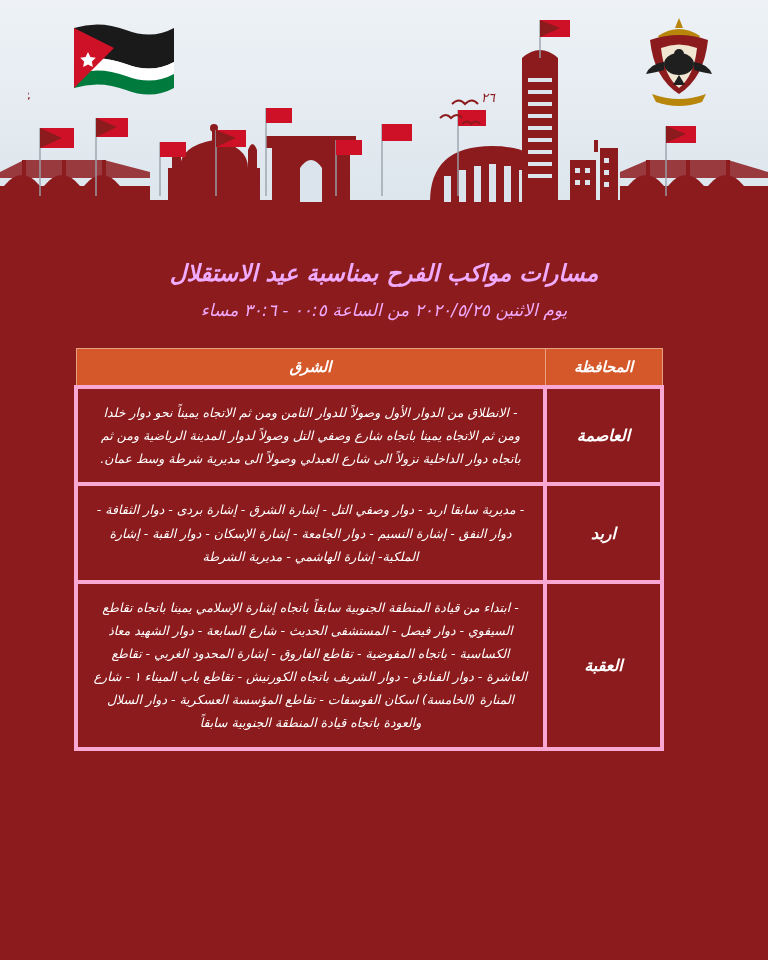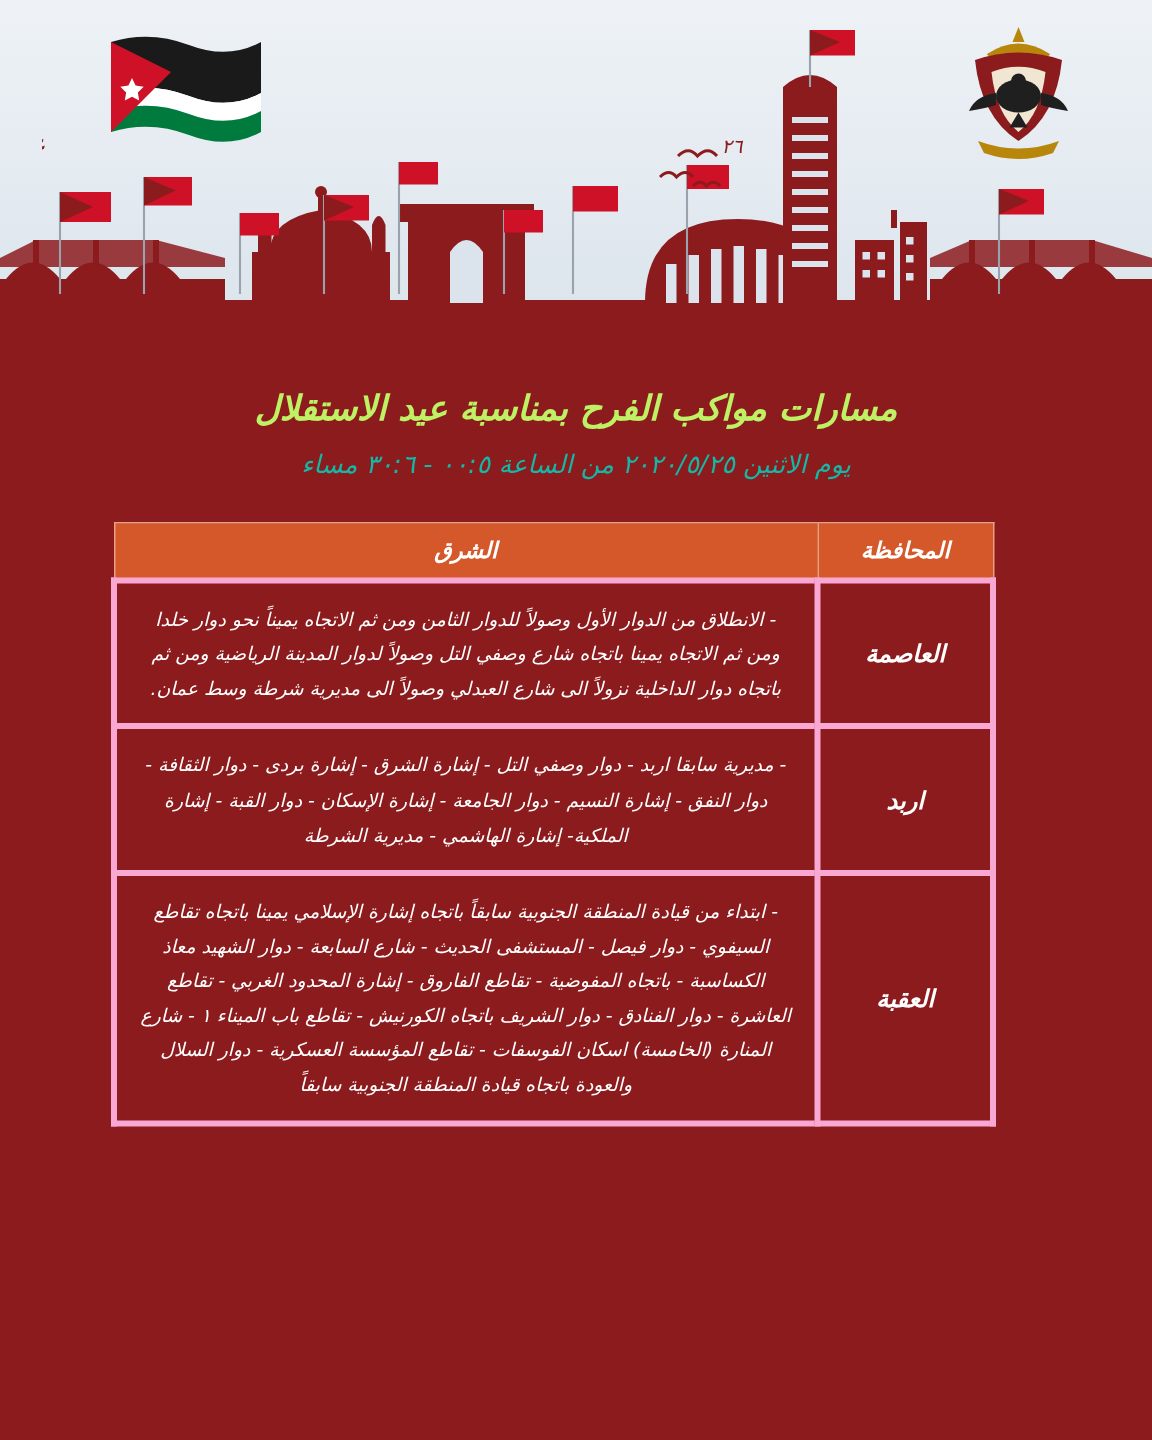--- a/index.html
+++ b/index.html
@@ -62,30 +62,30 @@
     left: 0;
     width: 768px;
     height: 748px;
     background: #8c1b1e;
   }
 
   .headline {
     margin: 0;
     padding: 48px 40px 0 40px;
     text-align: center;
-    color: #bef264;
+    color: #f0abfc;
     font-size: 23px;
     font-weight: bold;
     letter-spacing: 0px;
   }
   .subline {
     margin: 0;
     padding: 14px 40px 0 40px;
     text-align: center;
-    color: #14b8a6;
+    color: #f0abfc;
     font-size: 17px;
     font-weight: normal;
   }
 
   
   .table-wrap {
     margin: 28px auto 0 auto;
     width: 560px;
   }
   table.routes {

